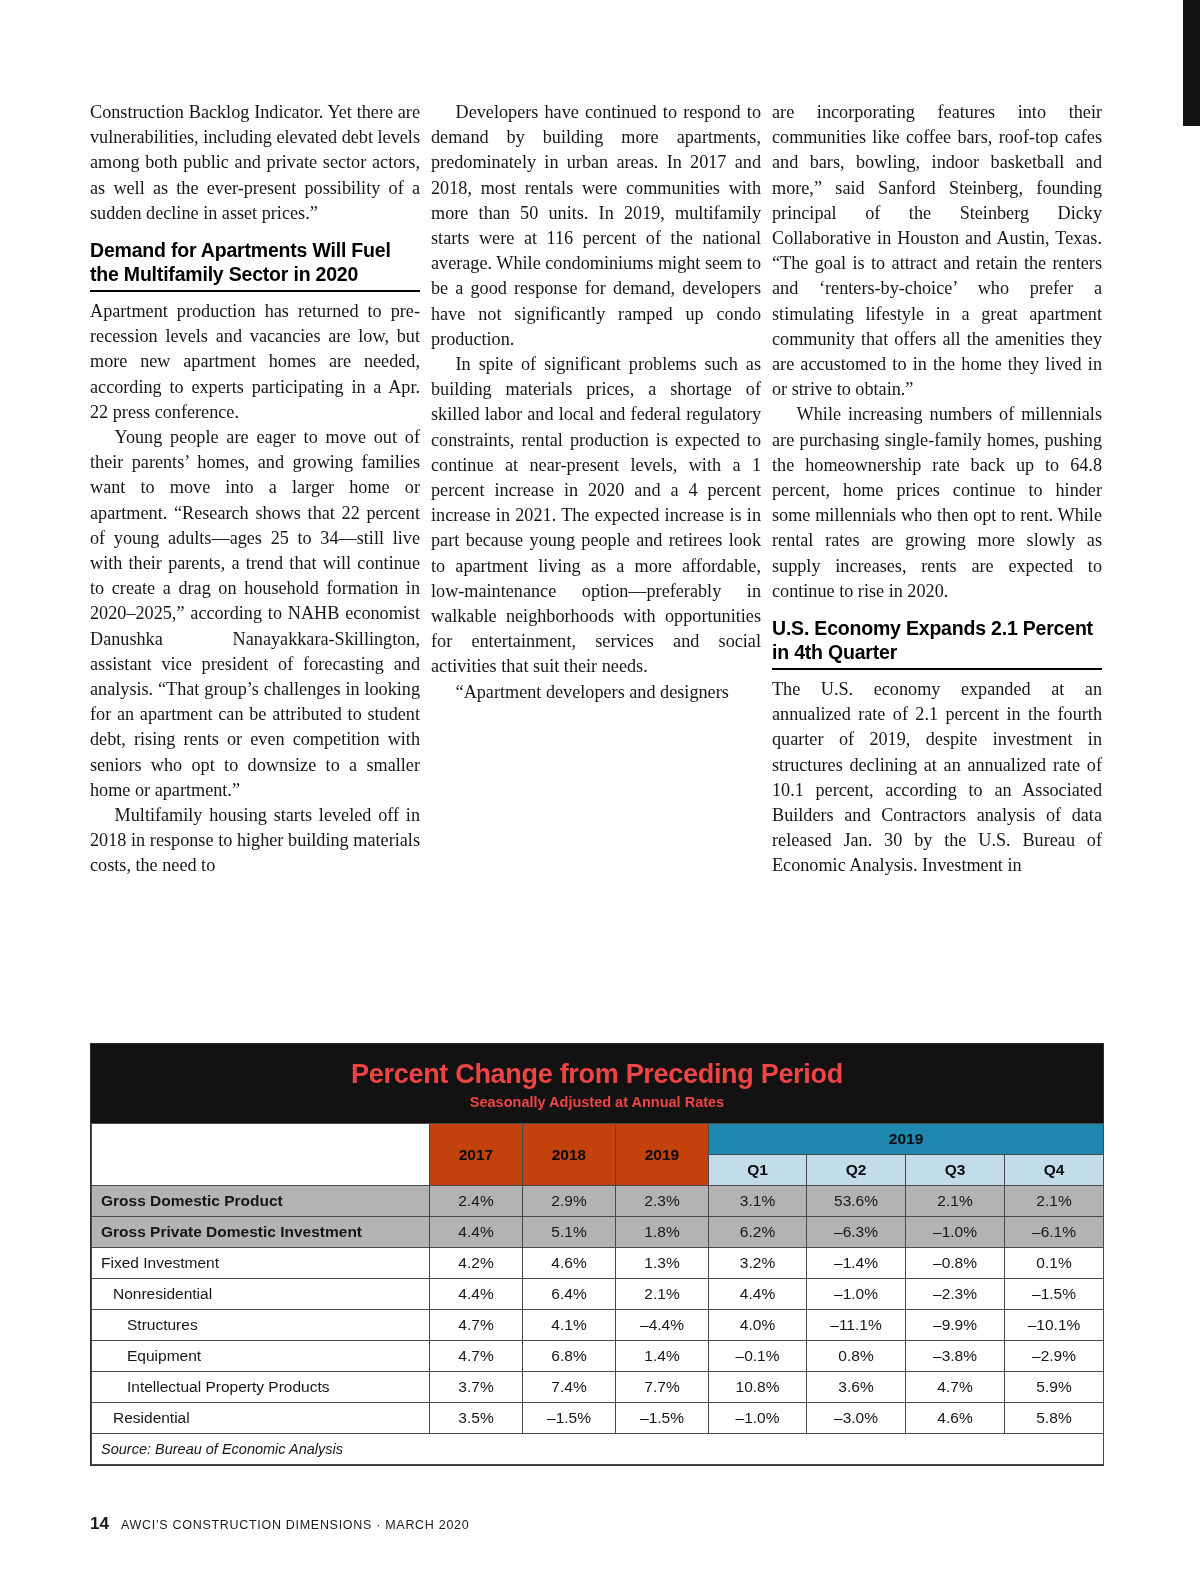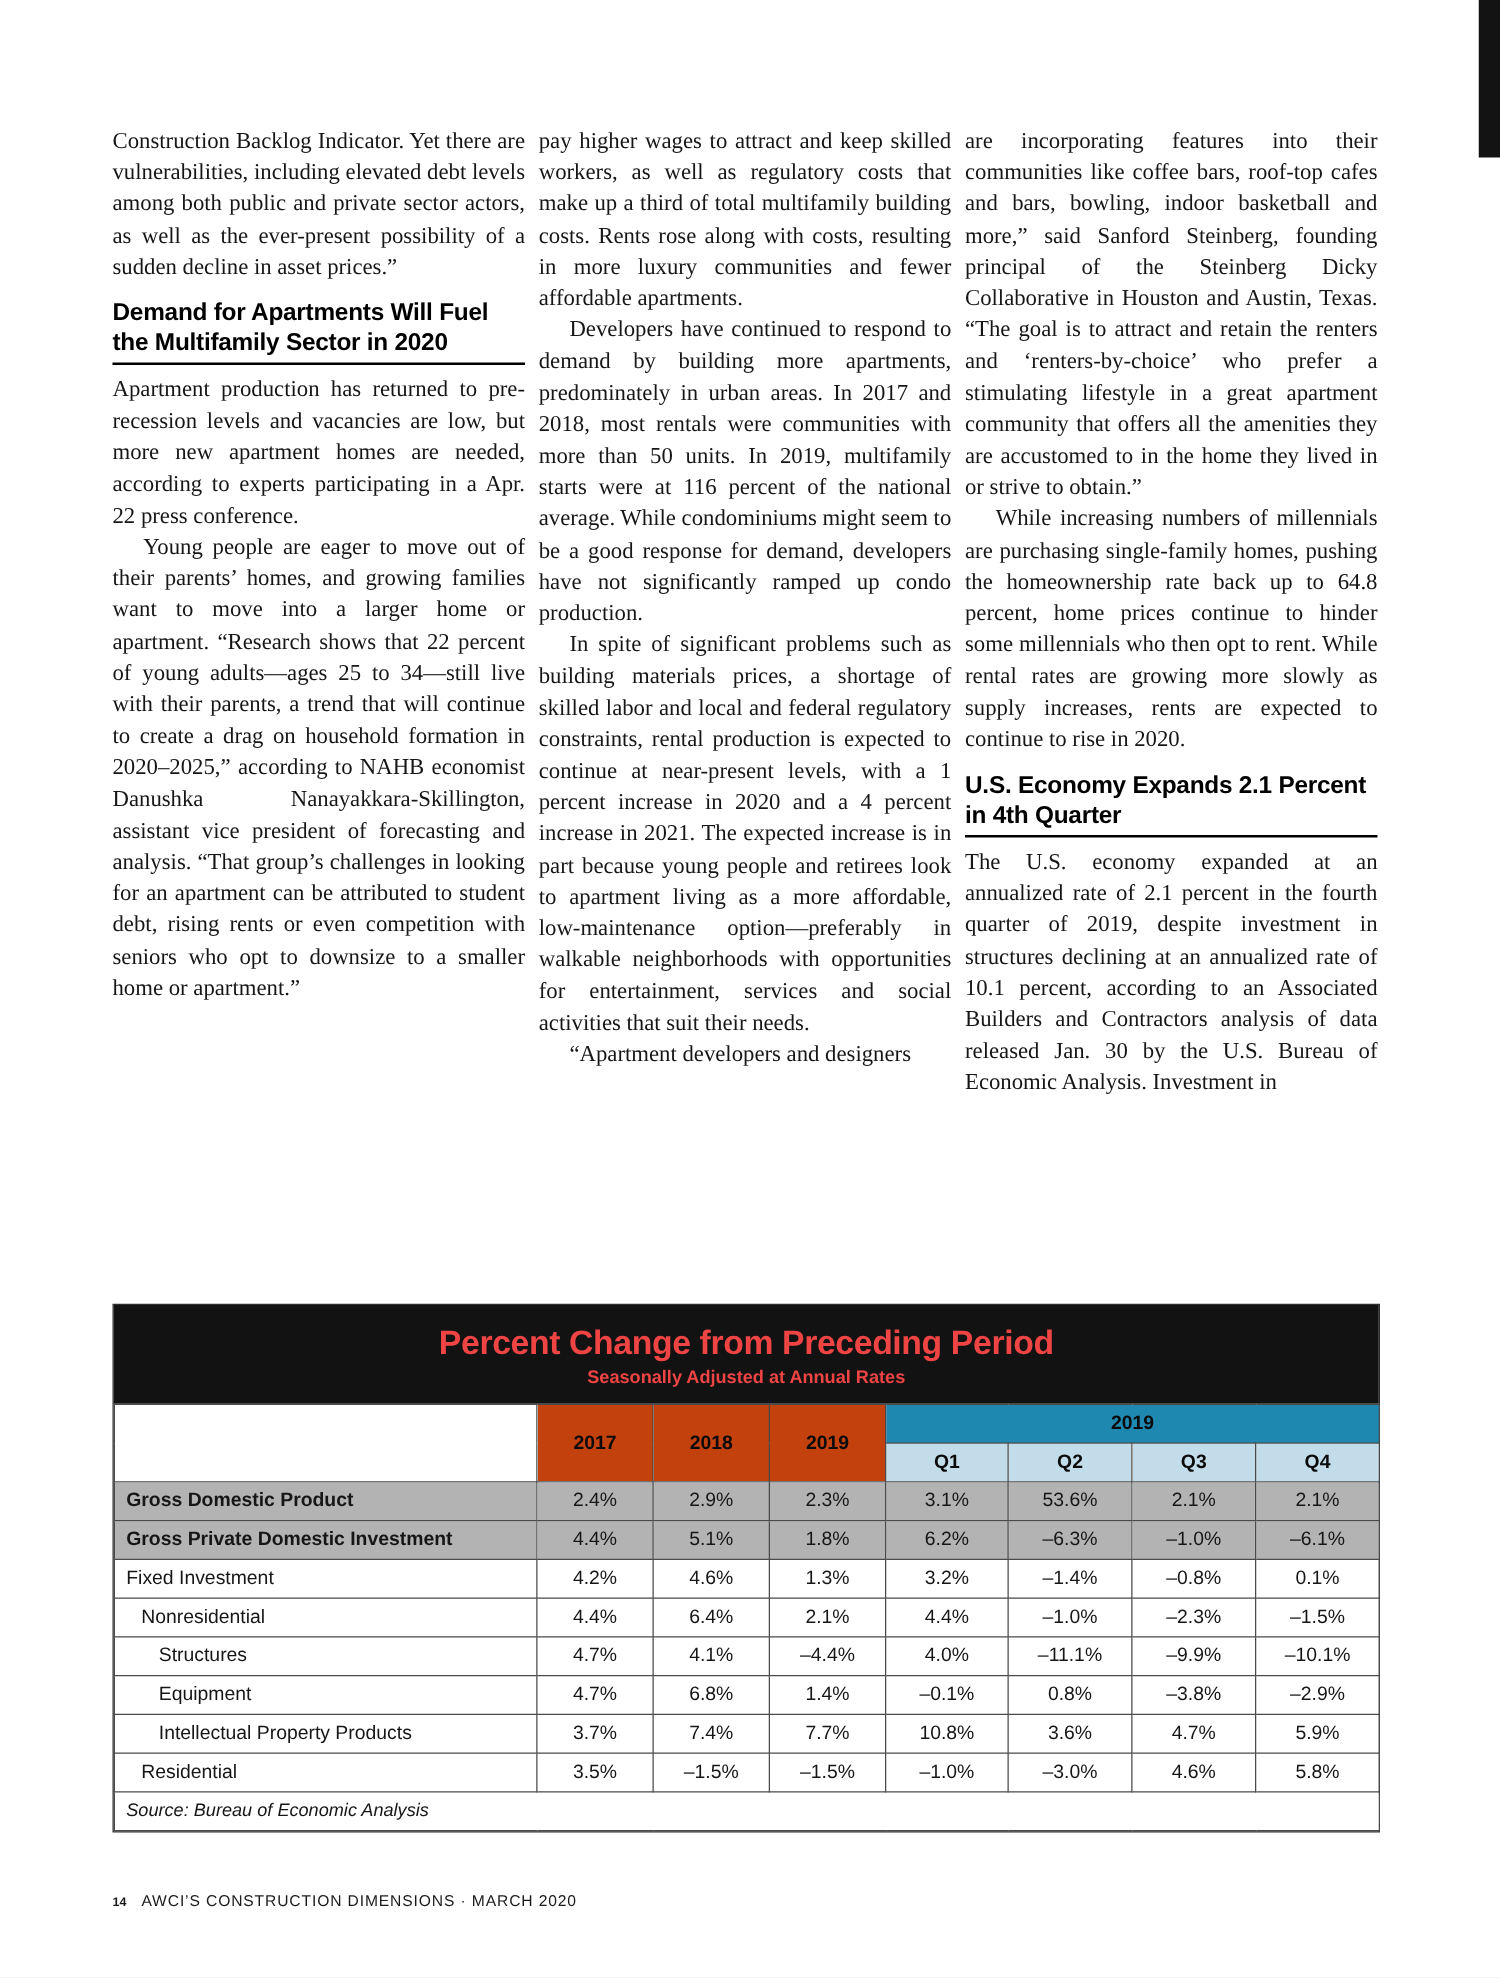--- a/index.html
+++ b/index.html
@@ -71,41 +71,41 @@
     background:#fff;
   }
 
   
   .footer {
     position:absolute; left:90px; top:1514px;
     font-family:"Liberation Sans", sans-serif;
     font-size:12.5px; letter-spacing:0.7px; color:#1a1a1a;
     display:flex; align-items:baseline;
   }
-  .footer .num { font-weight:bold; font-size:10px; letter-spacing:0; margin-right:12px; }
+  .footer .num { font-weight:bold; font-size:17px; letter-spacing:0; margin-right:12px; }
 </style>
 </head>
 <body>
 
 <div class="page">
 
   <div class="bleed-tab"></div>
 
   <div class="content">
     <div class="columns">
 
       <div class="col">
         <p>Construction Backlog Indicator. Yet there are vulnerabilities, including elevated debt levels among both public and private sector actors, as well as the ever-present possibility of a sudden decline in asset prices.”</p>
         <h3 class="section">Demand for Apartments Will Fuel the Multifamily Sector in 2020</h3>
         <p>Apartment production has returned to pre-recession levels and vacancies are low, but more new apartment homes are needed, according to experts participating in a Apr. 22 press conference.</p>
         <p class="indent">Young people are eager to move out of their parents’ homes, and growing families want to move into a larger home or apartment. “Research shows that 22 percent of young adults—ages 25 to 34—still live with their parents, a trend that will continue to create a drag on household formation in 2020–2025,” according to NAHB economist Danushka Nanayakkara-Skillington, assistant vice president of forecasting and analysis. “That group’s challenges in looking for an apartment can be attributed to student debt, rising rents or even competition with seniors who opt to downsize to a smaller home or apartment.”</p>
+        <p class="indent">Multifamily housing starts leveled off in 2018 in response to higher building materials costs, the need to</p>
       </div>
 
       <div class="col">
-        <p>pay higher wages to attract and keep skilled workers, as well as regulatory costs that make up a third of total multifamily building costs. Rents rose along with costs, resulting in more luxury communities and fewer affordable apartments.</p>
         <p class="indent">Developers have continued to respond to demand by building more apartments, predominately in urban areas. In 2017 and 2018, most rentals were communities with more than 50 units. In 2019, multifamily starts were at 116 percent of the national average. While condominiums might seem to be a good response for demand, developers have not significantly ramped up condo production.</p>
         <p class="indent">In spite of significant problems such as building materials prices, a shortage of skilled labor and local and federal regulatory constraints, rental production is expected to continue at near-present levels, with a 1 percent increase in 2020 and a 4 percent increase in 2021. The expected increase is in part because young people and retirees look to apartment living as a more affordable, low-maintenance option—preferably in walkable neighborhoods with opportunities for entertainment, services and social activities that suit their needs.</p>
         <p class="indent">“Apartment developers and designers</p>
       </div>
 
       <div class="col">
         <p>are incorporating features into their communities like coffee bars, roof-top cafes and bars, bowling, indoor basketball and more,” said Sanford Steinberg, founding principal of the Steinberg Dicky Collaborative in Houston and Austin, Texas. “The goal is to attract and retain the renters and ‘renters-by-choice’ who prefer a stimulating lifestyle in a great apartment community that offers all the amenities they are accustomed to in the home they lived in or strive to obtain.”</p>
         <p class="indent">While increasing numbers of millennials are purchasing single-family homes, pushing the homeownership rate back up to 64.8 percent, home prices continue to hinder some millennials who then opt to rent. While rental rates are growing more slowly as supply increases, rents are expected to continue to rise in 2020.</p>
         <h3 class="section">U.S. Economy Expands 2.1 Percent in 4th Quarter</h3>
         <p>The U.S. economy expanded at an annualized rate of 2.1 percent in the fourth quarter of 2019, despite investment in structures declining at an annualized rate of 10.1 percent, according to an Associated Builders and Contractors analysis of data released Jan. 30 by the U.S. Bureau of Economic Analysis. Investment in</p>

